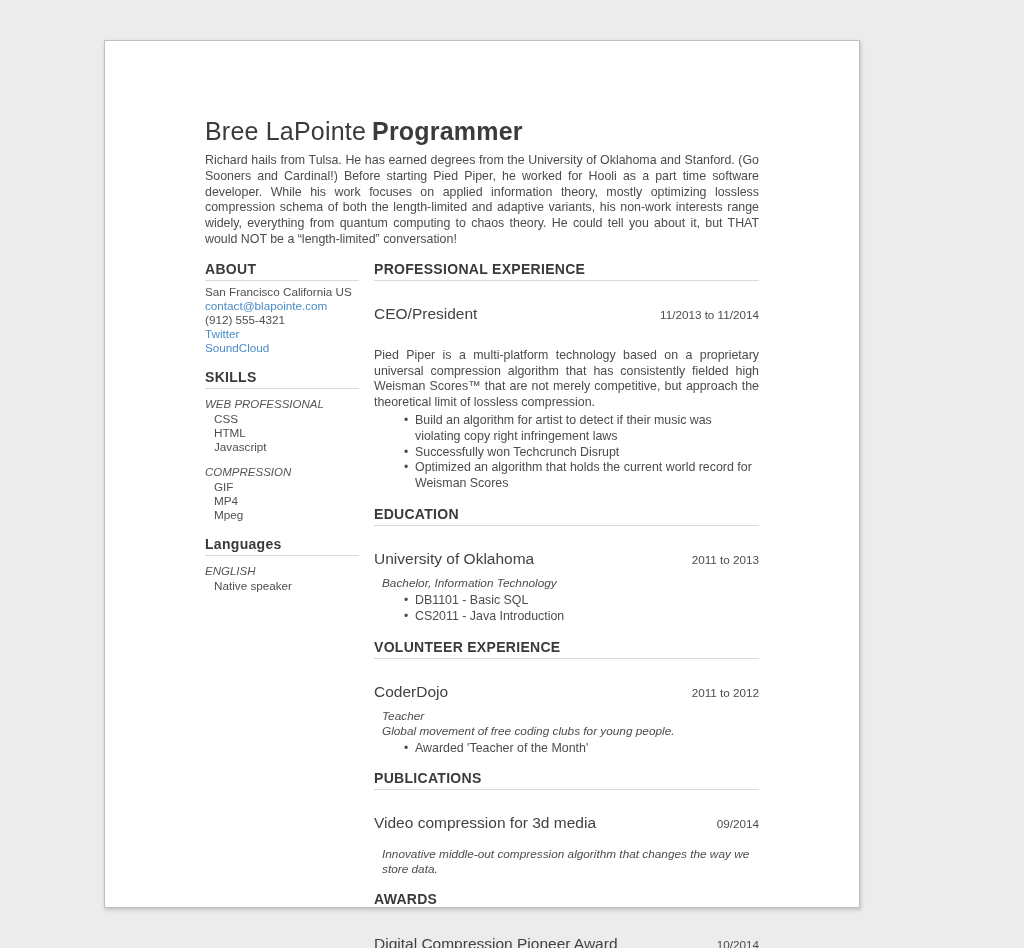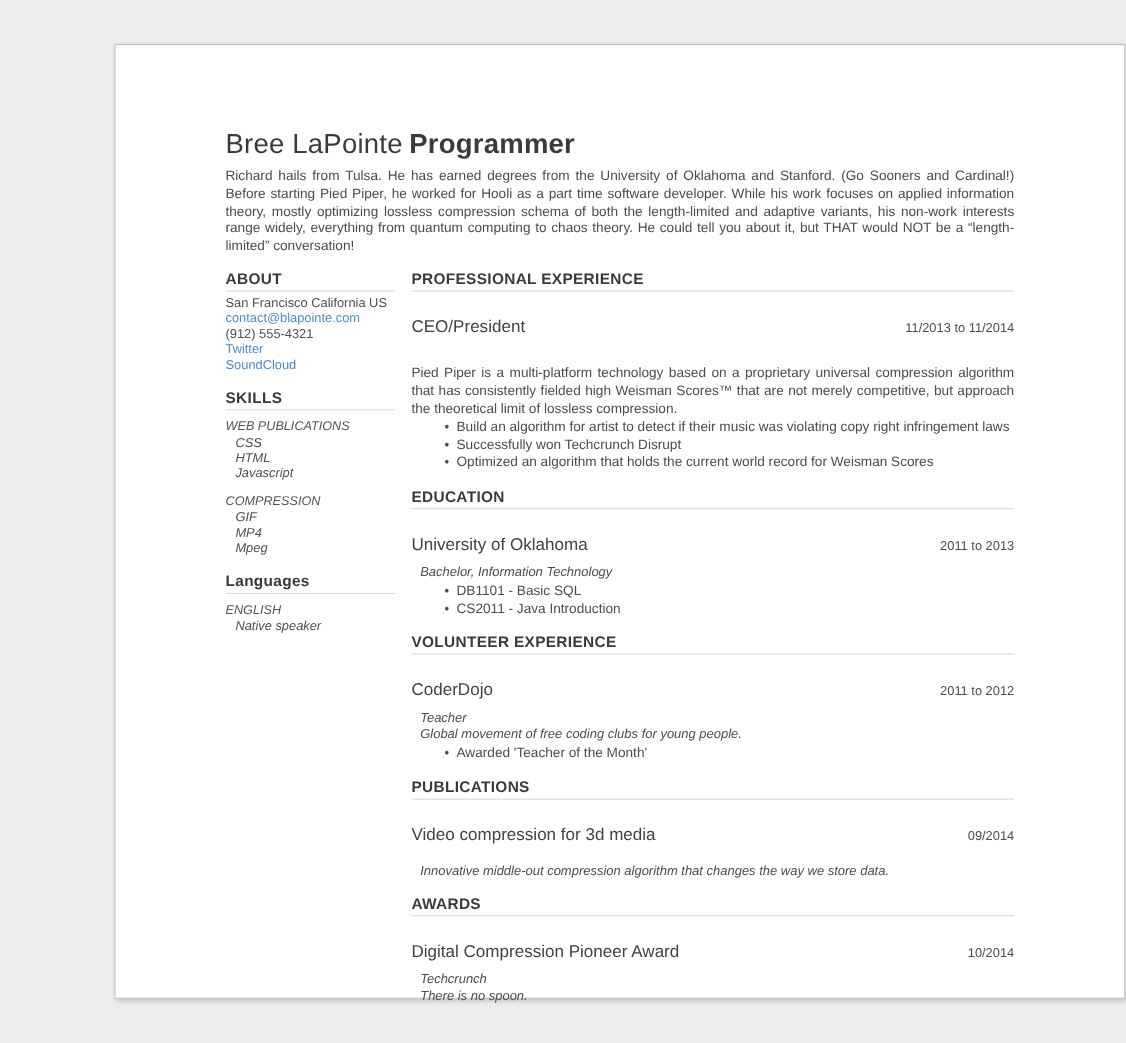--- a/index.html
+++ b/index.html
@@ -7,21 +7,21 @@
   body {
     background:#ececec;
     font-family:"Liberation Sans","DejaVu Sans",sans-serif;
     color:#4c4c4c;
     position:relative;
     overflow:hidden;
   }
   .page {
     position:absolute;
     left:104px; top:40px;
-    width:919px; height:868px;
+    width:756px; height:868px;
     background:#ffffff;
     border:1px solid #bfbfbf;
     box-shadow:1px 2px 4px rgba(0,0,0,0.18);
   }
   .content {
     padding:76px 100px 0 100px;
   }
   .title { font-size:25px; color:#3b3b3b; line-height:28px; letter-spacing:0.2px; }
   .title .name { font-weight:normal; }
   .title .role { font-weight:bold; margin-left:6px; }
@@ -59,21 +59,20 @@
     font-size:11.5px;
     color:#555555;
     line-height:14px;
     margin-bottom:1px;
   }
   .skill-item {
     font-size:11.7px;
     color:#4f4f4f;
     line-height:14px;
     padding-left:9px;
-    font-style:italic;
   }
 
   .main-section { margin-bottom:14px; }
   .main-section .section-heading { margin-bottom:9px; }
   .entry-row {
     display:flex;
     justify-content:space-between;
     align-items:baseline;
     margin-bottom:8px;
     margin-top:24px;
@@ -134,21 +133,21 @@
           <a class="about-line link">contact@blapointe.com</a>
           <div class="about-line">(912) 555-4321</div>
           <a class="about-line link">Twitter</a>
           <a class="about-line link">SoundCloud</a>
         </div>
 
         <div class="sidebar-section">
           <div class="section-heading">SKILLS</div>
           <div>
               <div class="skill-group">
-                <div class="skill-category">WEB PUBLICATIONS</div>
+                <div class="skill-category">WEB PROFESSIONAL</div>
                 <div class="skill-item">CSS</div>
                 <div class="skill-item">HTML</div>
                 <div class="skill-item">Javascript</div>
               </div>
               <div class="skill-group">
                 <div class="skill-category">COMPRESSION</div>
                 <div class="skill-item">GIF</div>
                 <div class="skill-item">MP4</div>
                 <div class="skill-item">Mpeg</div>
               </div>

